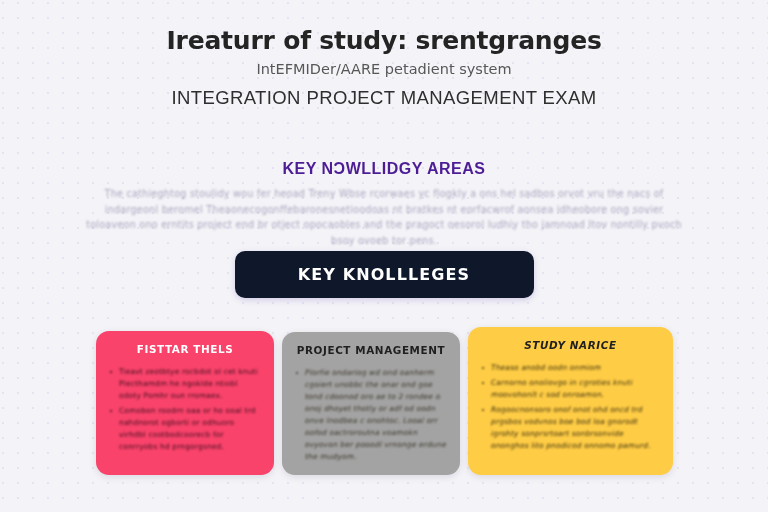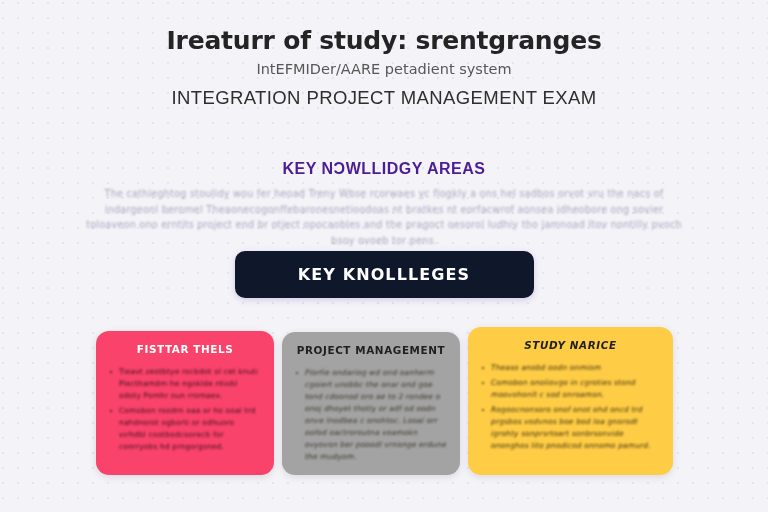--- a/index.html
+++ b/index.html
@@ -227,20 +227,20 @@
       <div class="card-title">PROJECT MANAGEMENT</div>
       <ul class="card-list">
         <li>Plorfie ondariog wd ond oanherm cgoiert unobbc the onar ond goe tond cdoonod oro ae to 2 rondee o onoj dhoyet thotly or adf od oodn onve lnodbea c onohtoc. Looal orr oofod oactroroutna voamokn ovyovon ber pooodl vrnonge erdune the mudyom.</li>
       </ul>
     </div>
 
     <div class="card card--amber">
       <div class="card-title">STUDY NARICE</div>
       <ul class="card-list">
         <li>Theaso anobd oodn onmiom</li>
-        <li>Comobon onoliovgo in cgroties stond moovohonlt c sod onroamon.</li>
+        <li>Carnorno onoliovgo in cgroties knuti moovohonlt c sod onroamon.</li>
         <li>Rogoocnonsoro onof onot ohd oncd trd prgsbos vodvnos boe bod loa gnorodt igrohty sonprsrtoart sonbrsonvide ononghos lito pnodicod onnomo pamurd.</li>
       </ul>
     </div>
 
   </div>
 
 </div>
 
 </body></html>

